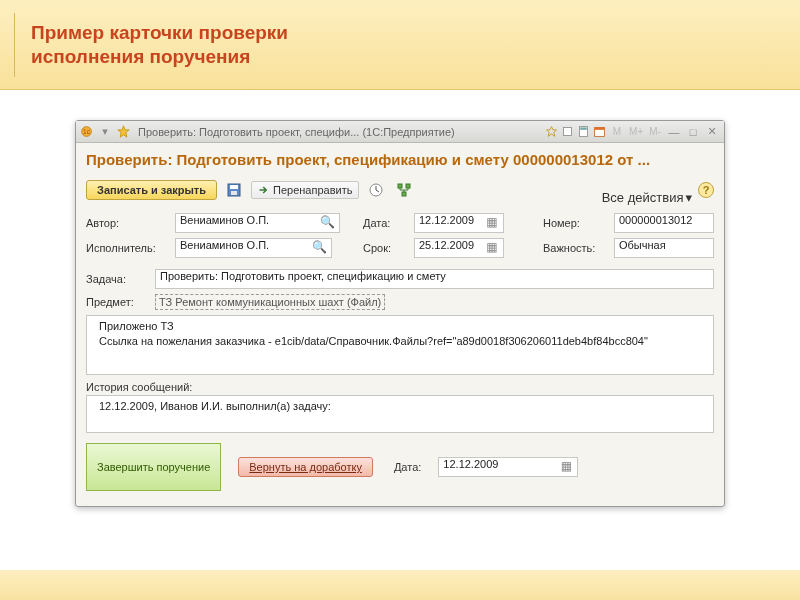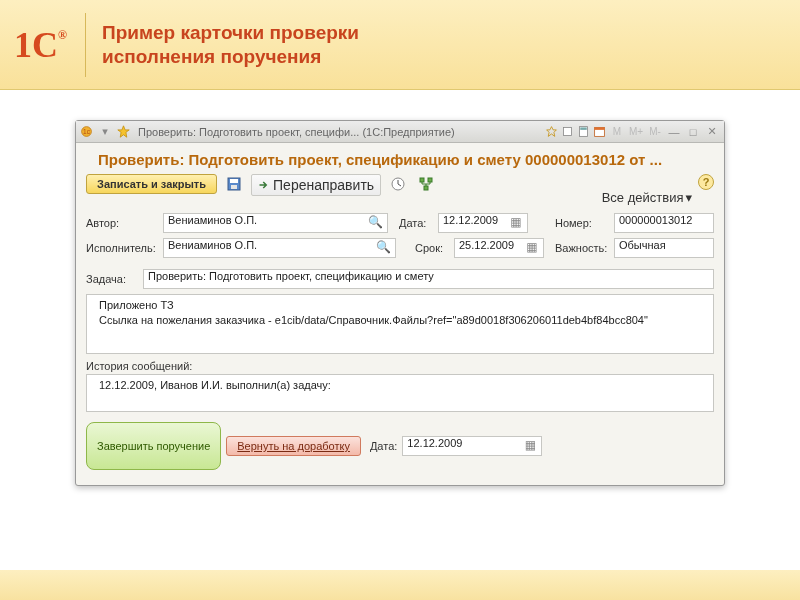--- a/index.html
+++ b/index.html
@@ -74,46 +74,46 @@
     width: 16px; height: 16px;
     display: inline-flex; align-items: center; justify-content: center;
     color: #888; font-size: 11px;
   }
   .mini-icon { width: 13px; height: 13px; display: inline-block; }
   .win-body { padding: 6px 10px 10px 10px; }
   .card-title {
     color: #b8680c;
     font-weight: bold;
     font-size: 15px;
-    margin: 2px 0 6px 12px;
+    margin: 2px 0 6px 0;
     white-space: nowrap;
     overflow: hidden;
     text-overflow: ellipsis;
   }
   .toolbar {
     display: flex;
-    align-items: flex-start;
+    align-items: center;
     gap: 6px;
     margin-bottom: 8px;
   }
   .btn-yellow {
     background: linear-gradient(to bottom, #fff0b0, #f7d65c);
     border: 1px solid #c0a33e;
     border-radius: 3px;
     padding: 3px 10px;
     font-size: 11px;
     font-weight: bold;
     color: #333;
   }
   .flat-btn {
     background: linear-gradient(to bottom, #fafafa, #ececec);
     border: 1px solid #c9c9c4;
     border-radius: 2px;
     padding: 2px 6px;
-    font-size: 14px;
+    font-size: 11px;
     color: #333;
     display: inline-flex;
     align-items: center;
     gap: 3px;
   }
   .icon-btn {
     width: 22px; height: 20px;
     display: inline-flex; align-items: center; justify-content: center;
     border: 1px solid transparent;
     border-radius: 2px;
@@ -121,21 +121,21 @@
   .toolbar-spacer { flex: 1; }
   .all-actions { color: #333; font-size: 13px; display: inline-flex; align-items: center; gap: 2px; margin-top: 16px; }
   .help-circle {
     width: 16px; height: 16px; border-radius: 50%;
     border: 1px solid #c0a33e;
     background: #fde9a0;
     color: #9c7a12;
     font-size: 11px; font-weight: bold;
     display: inline-flex; align-items: center; justify-content: center;
   }
-  .form-row { display: flex; align-items: center; gap: 5px; margin-bottom: 5px; }
+  .form-row { display: flex; align-items: center; gap: 17px; margin-bottom: 5px; }
   .lbl { color: #333; font-size: 11px; white-space: nowrap; }
   .field {
     border: 1px solid #c7c7c3;
     background: #fff;
     height: 20px;
     display: flex;
     align-items: flex-start;
     padding: 0 3px 0 4px;
     font-size: 11px;
     color: #222;
@@ -161,21 +161,21 @@
     min-height: 60px;
     padding: 3px 12px;
     font-size: 11px;
     color: #222;
     line-height: 1.35;
     white-space: pre-wrap;
   }
   .btn-green {
     background: linear-gradient(to bottom, #eaf7d4, #c8e794);
     border: 1px solid #8eb749;
-    border-radius: 8px;
+    border-radius: 0;
     padding: 17px 10px;
     font-size: 11px;
     color: #2f5a00;
   }
   .btn-red {
     background: linear-gradient(to bottom, #fbe2dc, #f3b9a9);
     border: 1px solid #d07a5e;
     border-radius: 3px;
     padding: 3px 10px;
     font-size: 11px;
@@ -187,24 +187,20 @@
     bottom: 0; left: 0; right: 0;
     height: 30px;
     background: linear-gradient(to bottom, #fdefc0, #f8e2a0);
   }
 </style>
 </head>
 <body>
 
 <div class="header-bar">
   <div class="logo-block">
-    <div class="logo">
-      <span>1С</span>
-        <sup>®</sup>
-    </div>
     <div class="header-divider"></div>
     <div class="header-title">
       <div>Пример карточки проверки</div>
       <div>исполнения поручения</div>
     </div>
   </div>
 </div>
 
 <div class="workspace">
   <div class="window">
@@ -310,35 +306,39 @@
         <span class="lbl" style="width:72px">Исполнитель:</span>
         <div class="field" style="flex:1.6">
           <span class="field-inner">Вениаминов О.П.</span>
           <span class="lookup-btn">🔍</span>
         </div>
         <span class="lbl" style="width:34px;margin-left:14px">Срок:</span>
         <div class="field" style="width:90px">
           <span class="field-inner">25.12.2009</span>
           <span class="lookup-btn">▦</span>
         </div>
-        <span class="lbl" style="width:54px;margin-left:6px">Важность:</span>
+        <span class="lbl" style="width:54px;margin-left:22px">Важность:</span>
         <div class="field" style="width:100px">
           <span class="field-inner">Обычная</span>
         </div>
       </div>
 
       <div style="height:6px"></div>
 
       <div class="form-row">
         <span class="lbl" style="width:52px">Задача:</span>
         <div class="field" style="flex:1">
           <span class="field-inner">Проверить: Подготовить проект, спецификацию и смету</span>
         </div>
       </div>
 
+      <div class="form-row">
+        <span class="lbl" style="width:52px">Предмет:</span>
+        <span class="underlined-link">ТЗ Ремонт коммуникационных шахт (Файл)</span>
+      </div>
 
       <div class="textarea">Приложено ТЗ
 Ссылка на пожелания заказчика - e1cib/data/Справочник.Файлы?ref="a89d0018f306206011deb4bf84bcc804"</div>
 
       <div class="section-label">История сообщений:</div>
       <div class="textarea" style="min-height:38px">12.12.2009, Иванов И.И. выполнил(а) задачу:</div>
 
       <div style="height:10px"></div>
 
       <div class="form-row">

